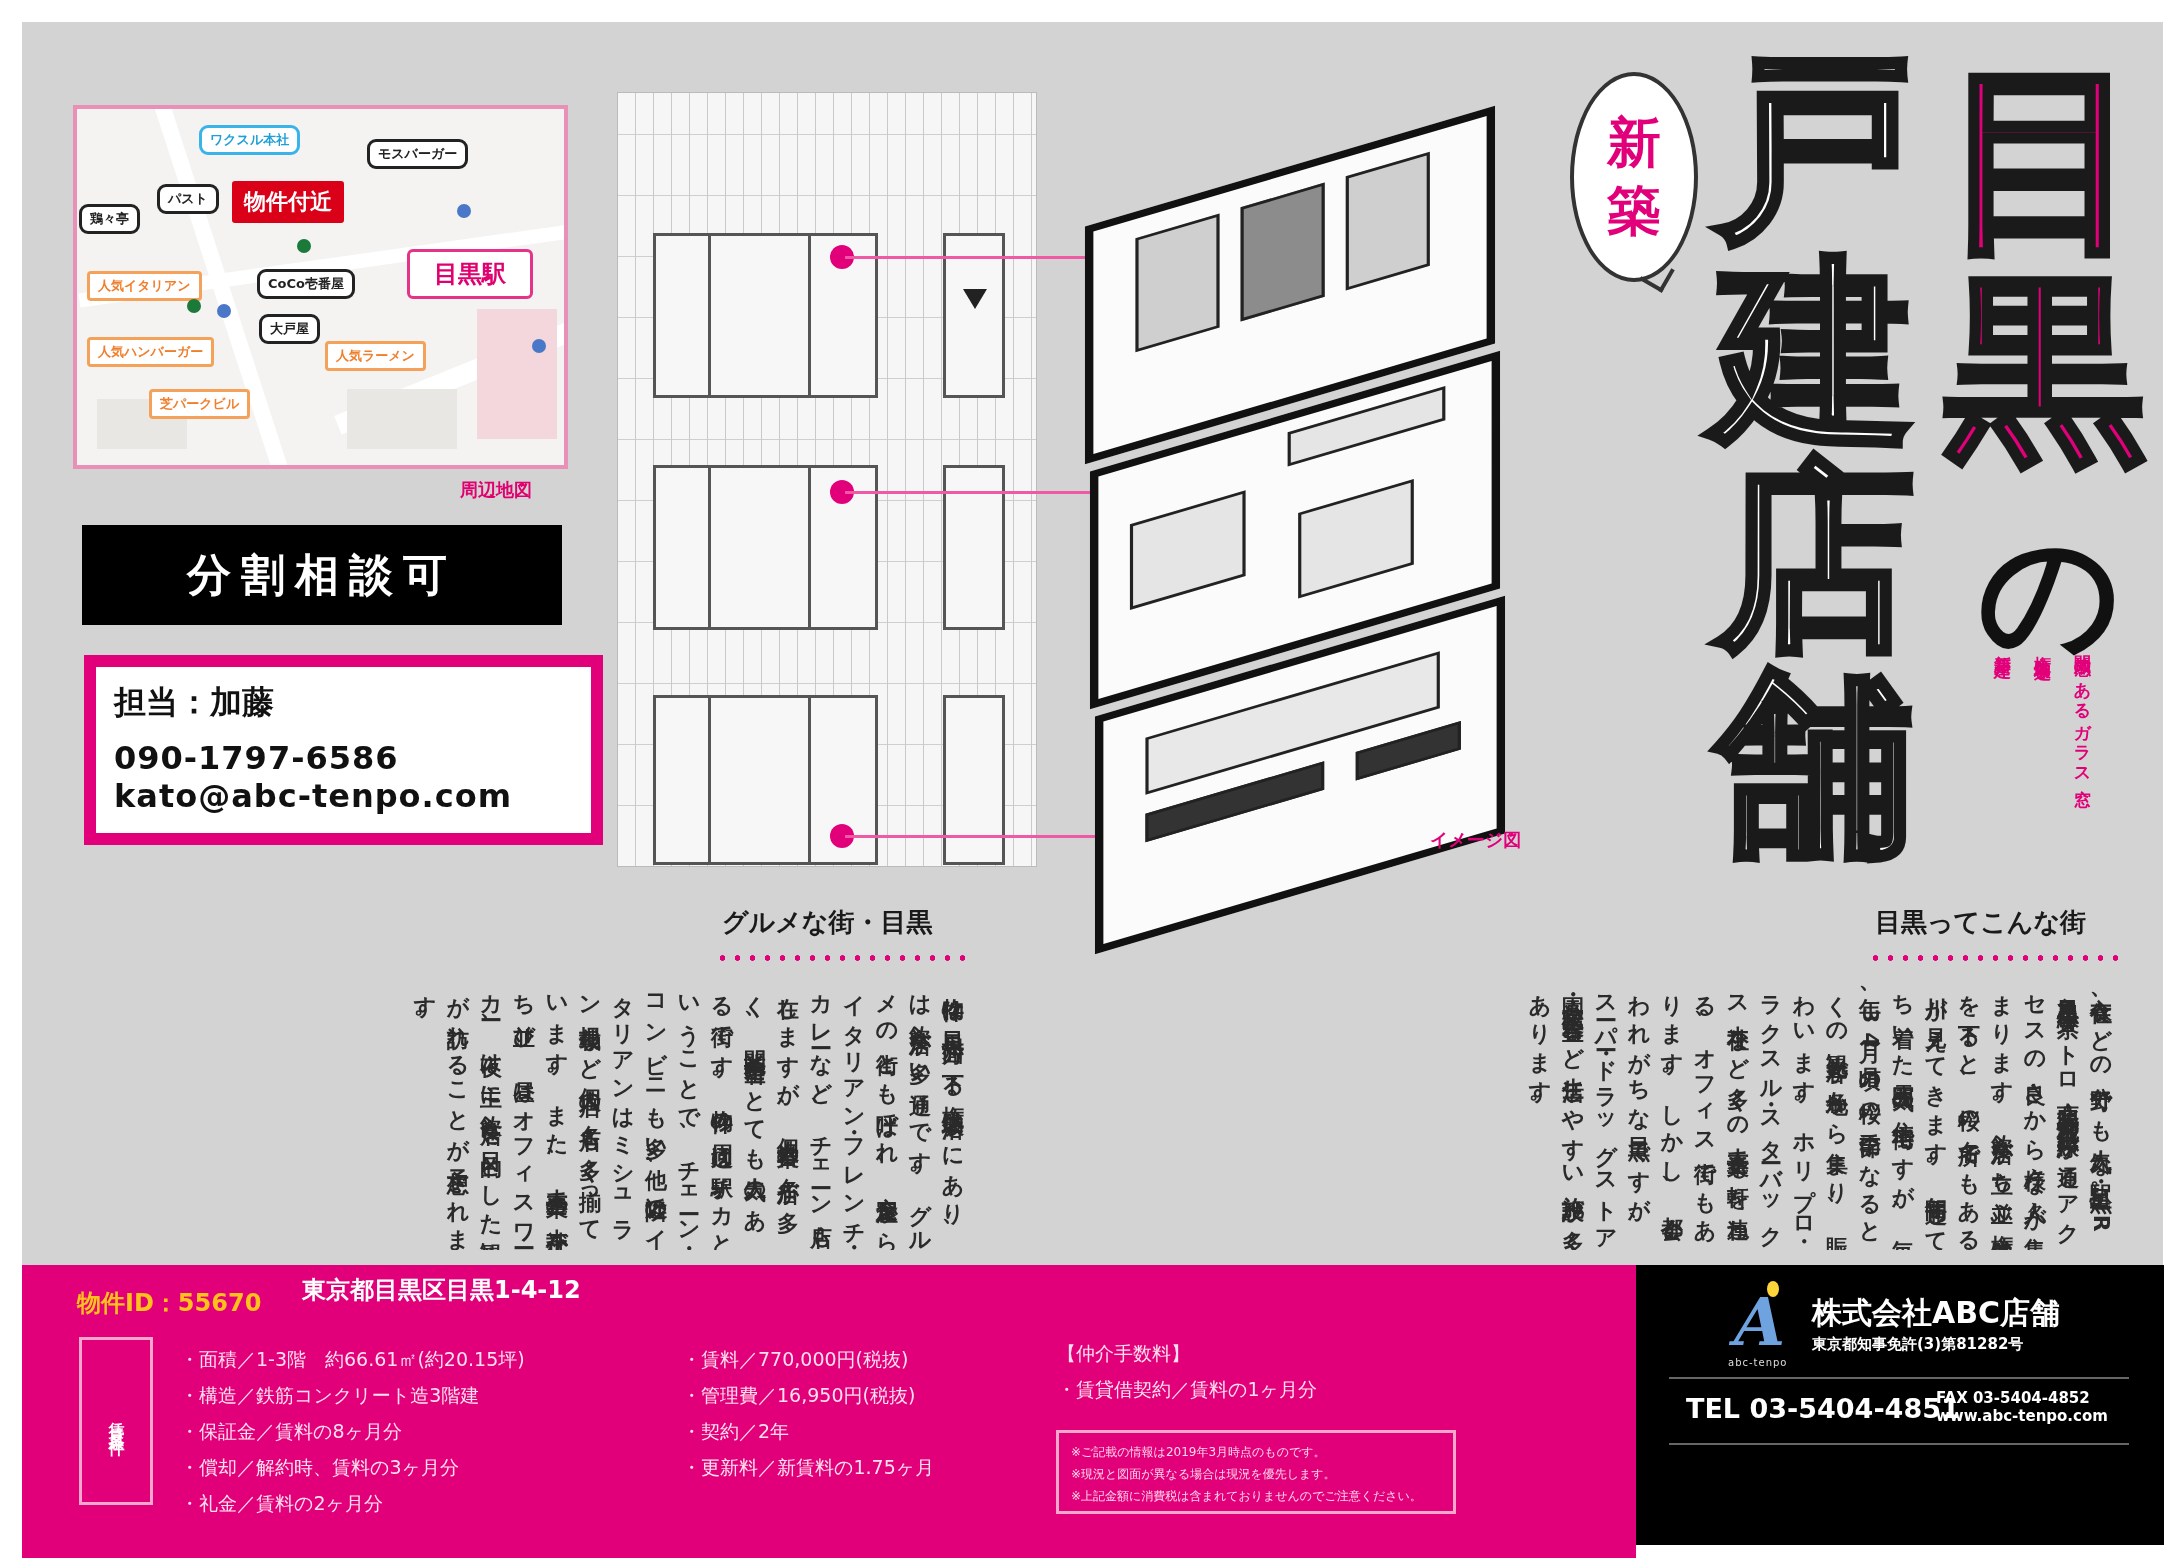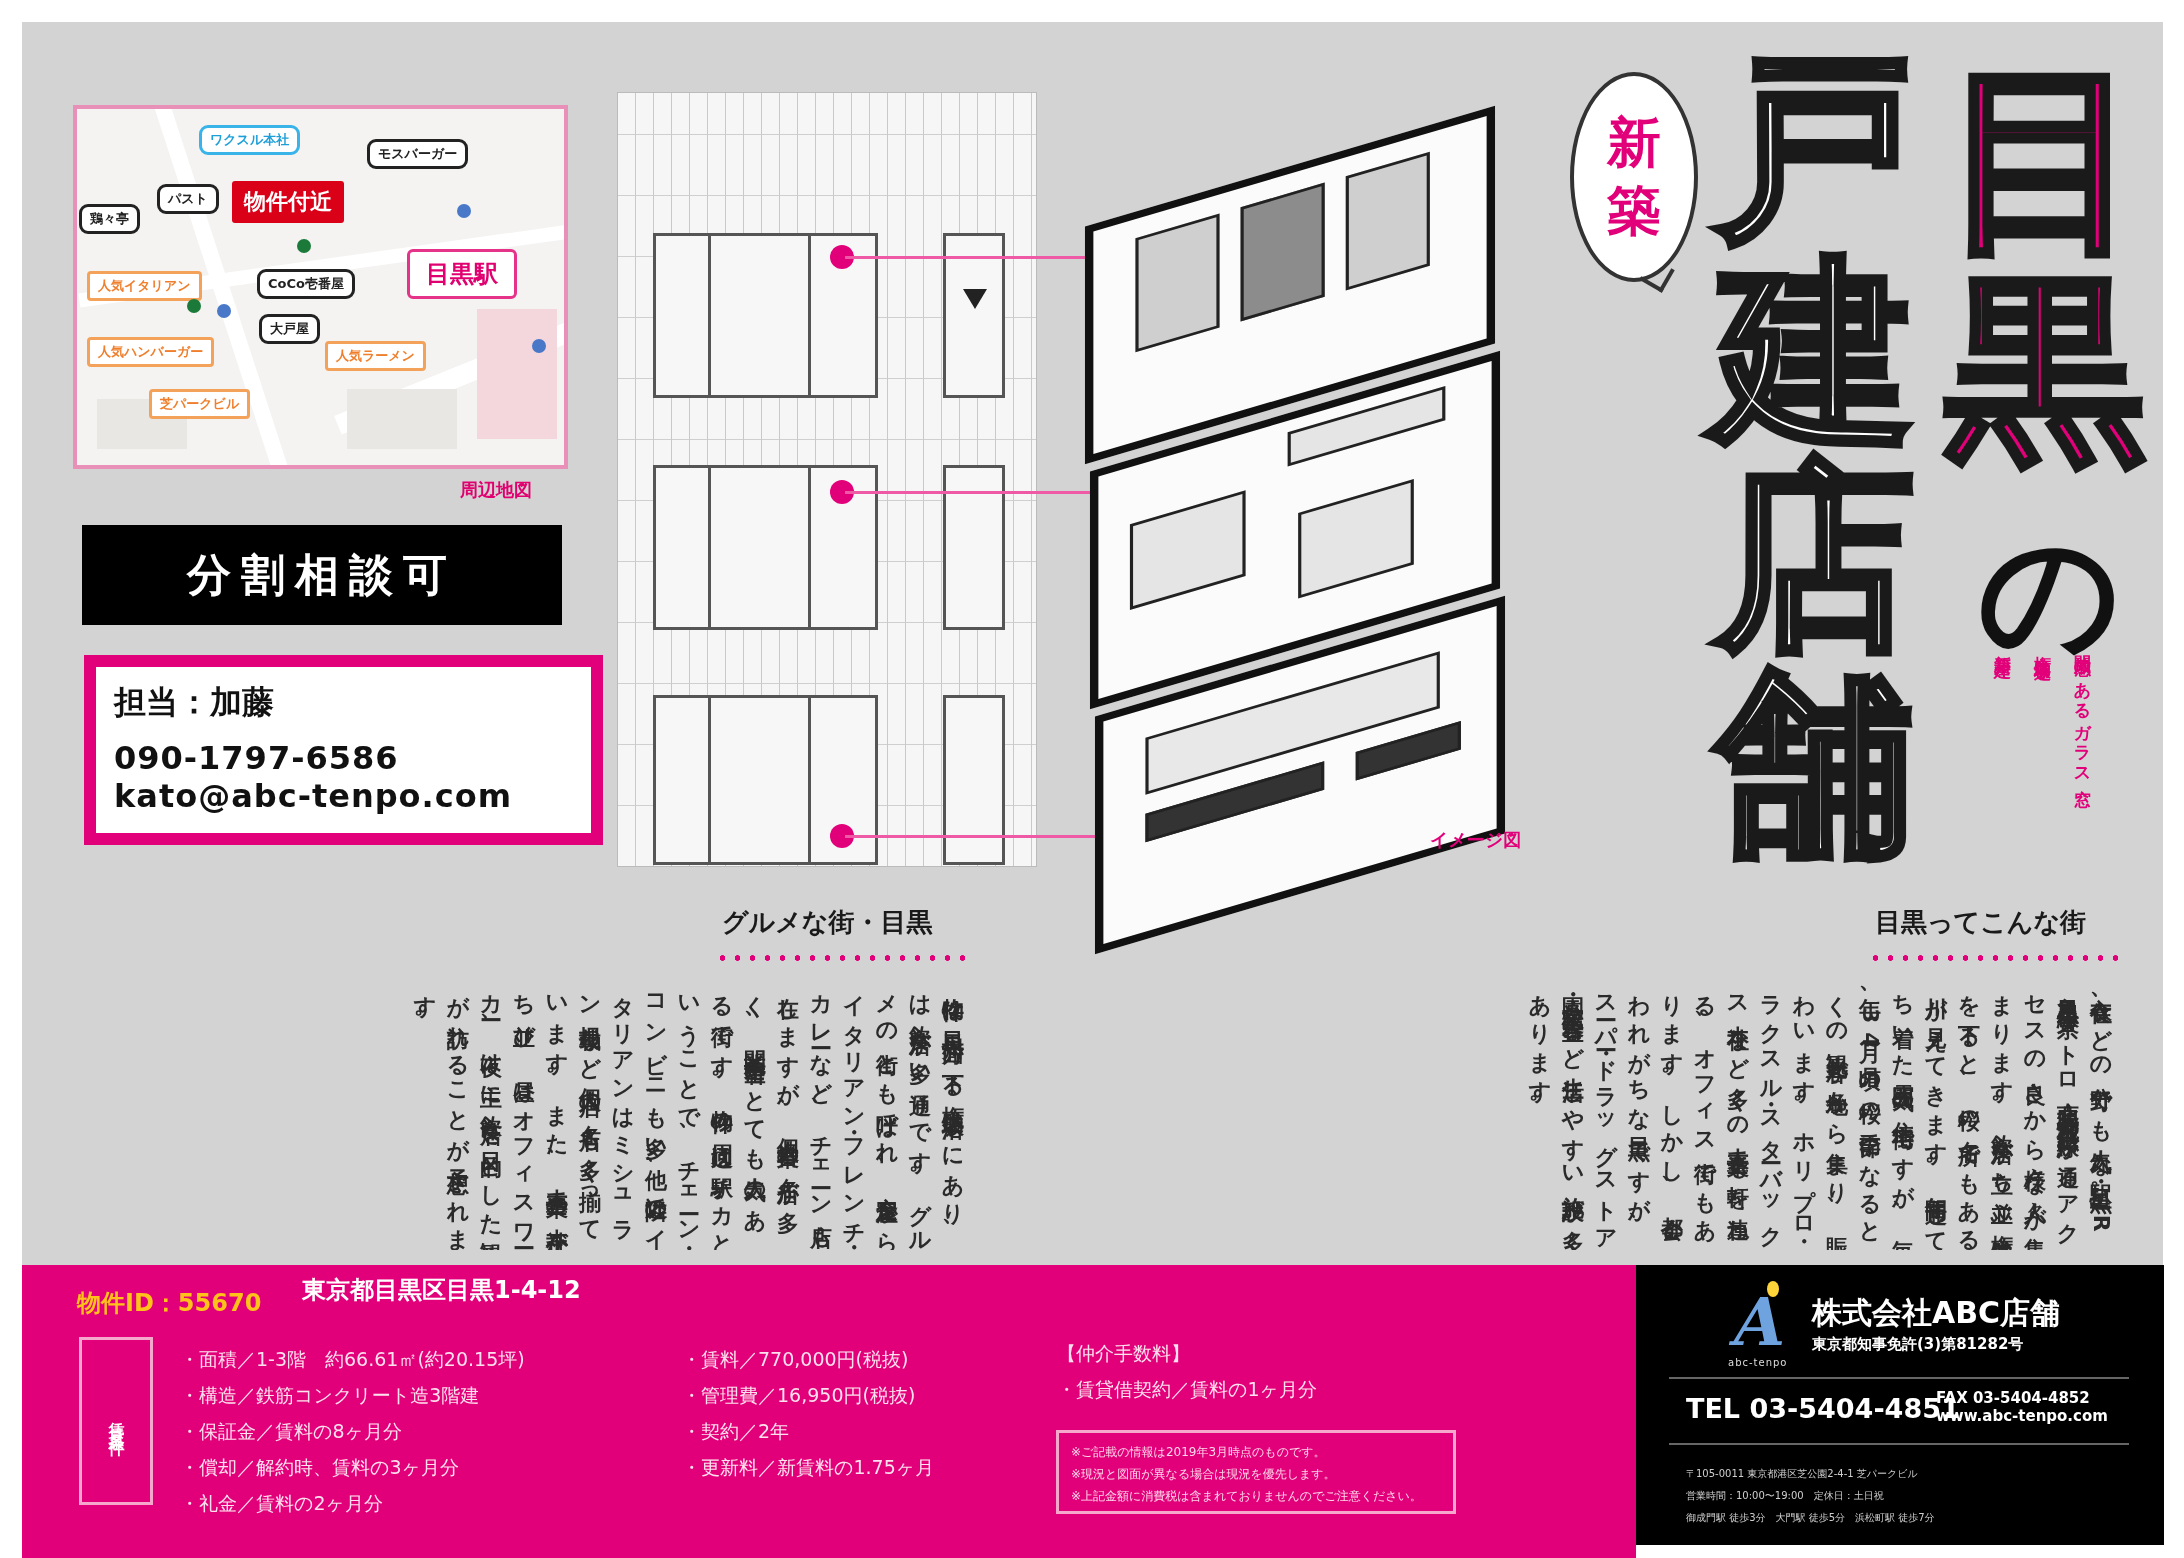--- a/index.html
+++ b/index.html
@@ -9,21 +9,21 @@
   .panel { position: absolute; left: 22px; top: 22px; width: 2141px; height: 1245px; background: #d3d3d3; }
 
   
   .map { position: absolute; left: 73px; top: 105px; width: 495px; height: 364px; border: 4px solid #e890b8; background: #f4f3f2; overflow: hidden; }
   .map .road { position: absolute; background: #ffffff; }
   .map .block { position: absolute; background: #e9e7e4; }
   .map-tag { position: absolute; font-size: 13px; font-weight: bold; padding: 3px 8px; border-radius: 9px; background: #fff; white-space: nowrap; }
   .map-tag.black { border: 3px solid #222; color: #222; }
   .map-tag.orange { border: 3px solid #f4a25a; color: #ef7f2d; border-radius: 4px; }
   .map-tag.blue { border: 3px solid #3ab3e8; color: #1e9fd8; }
-  .map-tag.station { border: 3px solid #e6338a; color: #e0006f; font-size: 24px; padding: 6px 16px; border-radius: 6px; }
+  .map-tag.station { border: 3px solid #e6338a; color: #e0006f; font-size: 24px; padding: 6px 24px; border-radius: 6px; }
   .map-tag.target { background: #d90018; color: #fff; font-size: 22px; padding: 6px 12px; border-radius: 3px; }
   .map-pin { position: absolute; width: 14px; height: 14px; border-radius: 50%; }
   .map-caption { position: absolute; left: 460px; top: 478px; color: #e0006f; font-size: 18px; font-weight: bold; }
 
   
   .split-bar { position: absolute; left: 82px; top: 525px; width: 480px; height: 100px; background: #000; color: #fff; font-size: 44px; font-weight: bold; letter-spacing: 10px; display: flex; align-items: center; justify-content: center; }
 
   
   .contact { position: absolute; left: 84px; top: 655px; width: 519px; height: 190px; border: 12px solid #e2007a; background: #fff; padding: 14px 18px; }
   .contact .who { font-size: 32px; font-weight: bold; margin-bottom: 14px; }
@@ -225,18 +225,13 @@
   <div class="logo-sub">abc-tenpo</div>
   <div class="co-name">株式会社ABC店舗</div>
   <div class="co-license">東京都知事免許(3)第81282号</div>
   <div class="co-rule" style="top:112px;"></div>
   <div class="co-tel">TEL 03-5404-4851</div>
   <div class="co-fax">
     <div>FAX 03-5404-4852</div>
     <div>www.abc-tenpo.com</div>
   </div>
   <div class="co-rule" style="top:178px;"></div>
-  <div class="co-access">
-    <div>〒105-0011 東京都港区芝公園2-4-1 芝パークビル</div>
-    <div>営業時間：10:00〜19:00　定休日：土日祝</div>
-    <div>御成門駅 徒歩3分　大門駅 徒歩5分　浜松町駅 徒歩7分</div>
-  </div>
 </div>
 
 </body></html>

